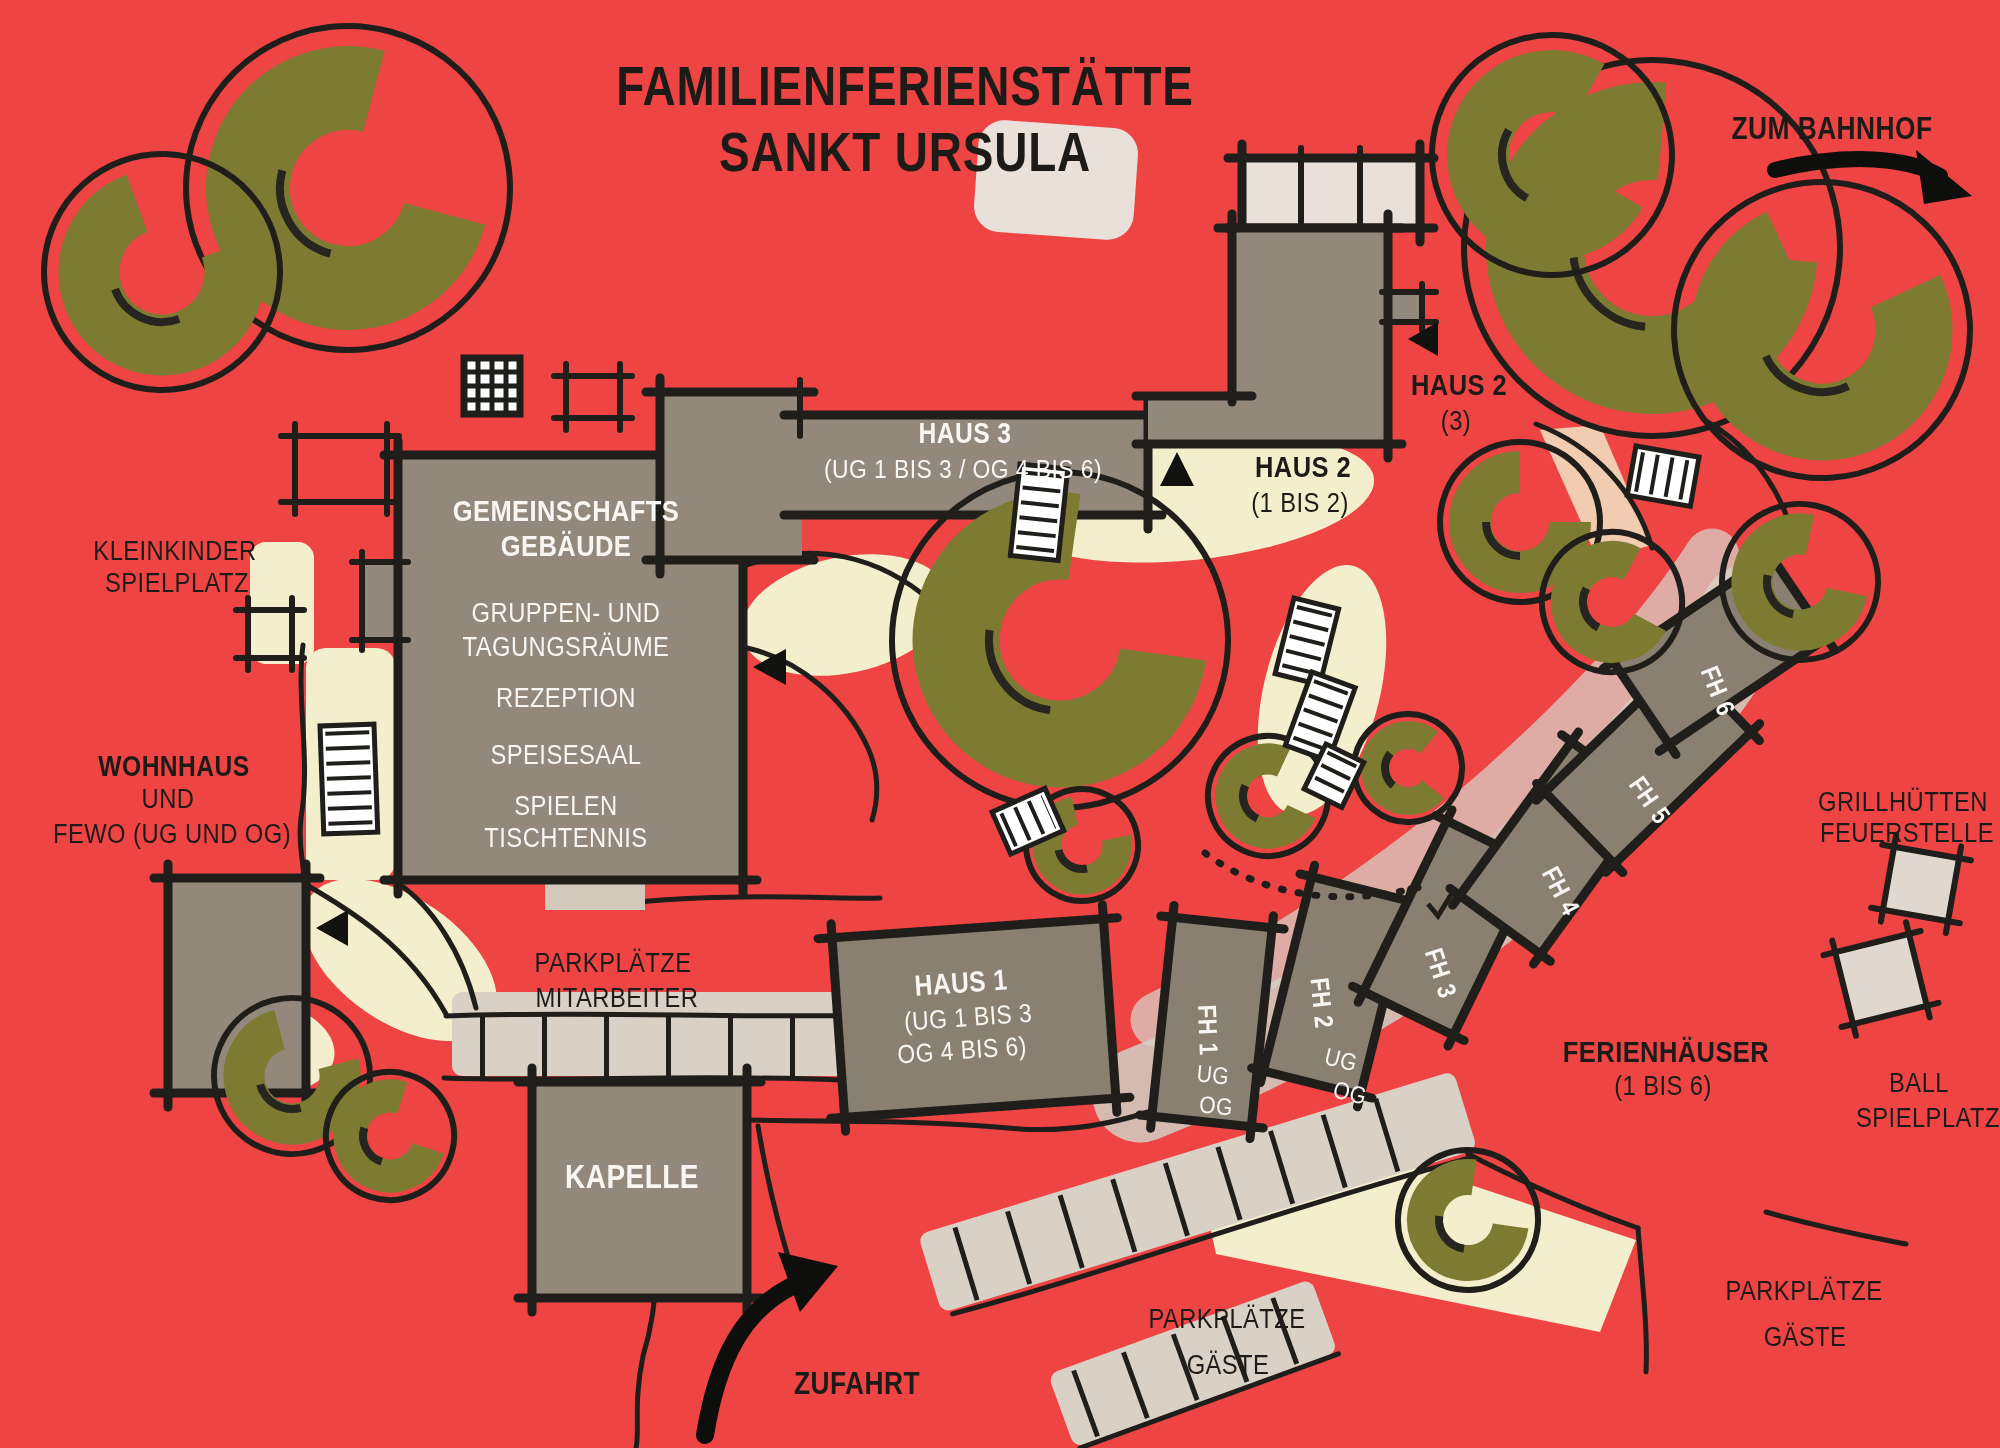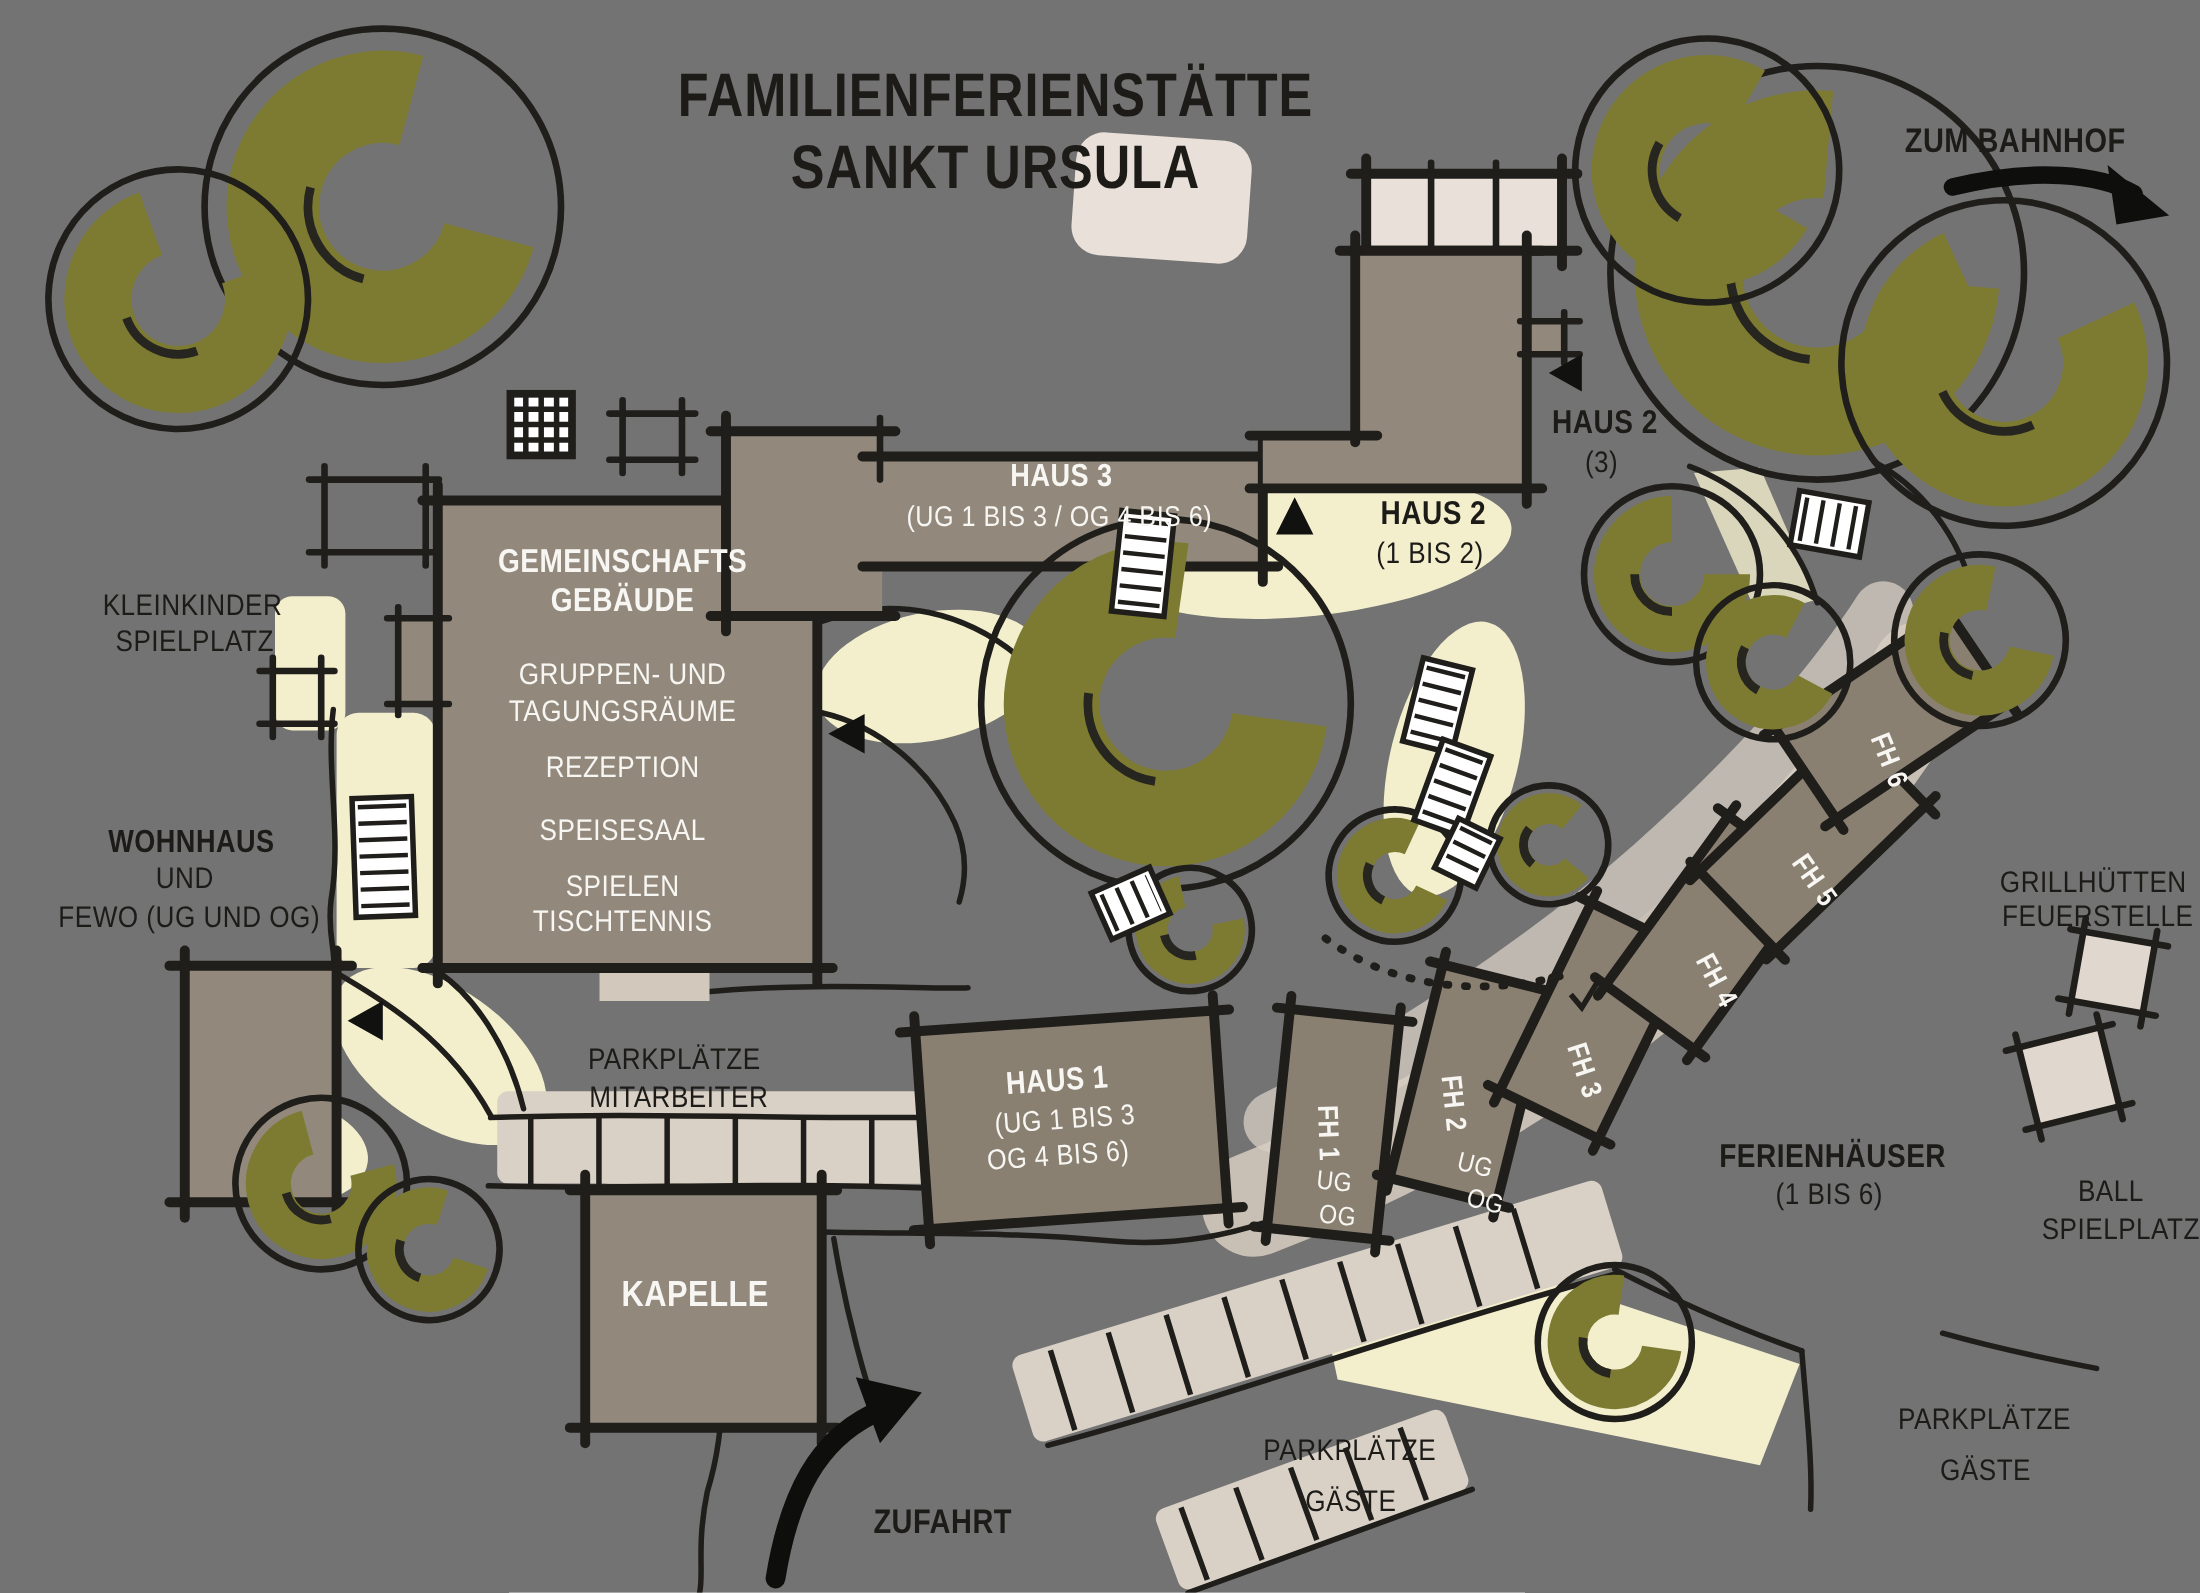--- a/index.html
+++ b/index.html
@@ -1,16 +1,16 @@
 <!DOCTYPE html>
 <html><head>
 <meta charset="utf-8">
 <style>
   html,body{margin:0;padding:0;background:#ffffff;}
-  .canvas{position:relative;width:2000px;height:1448px;background:#737373;overflow:hidden;
+  .canvas{position:relative;width:2000px;height:1448px;background:#ef4444;overflow:hidden;
           font-family:"Liberation Sans",sans-serif;}
   svg.map{position:absolute;left:0;top:0;}
   
   .tk{stroke:#1f1e1b;stroke-width:9;stroke-linecap:round;}
   .tk2{stroke:#1f1e1b;stroke-width:6;stroke-linecap:round;}
   .ln{stroke:#1f1e1b;stroke-width:5;fill:none;stroke-linecap:round;}
   .bfill{fill:#92897c;}
   .bfill2{fill:#8a8072;}
   .pk{fill:#d9d0c6;}
   .yl{fill:#f3efcd;}

